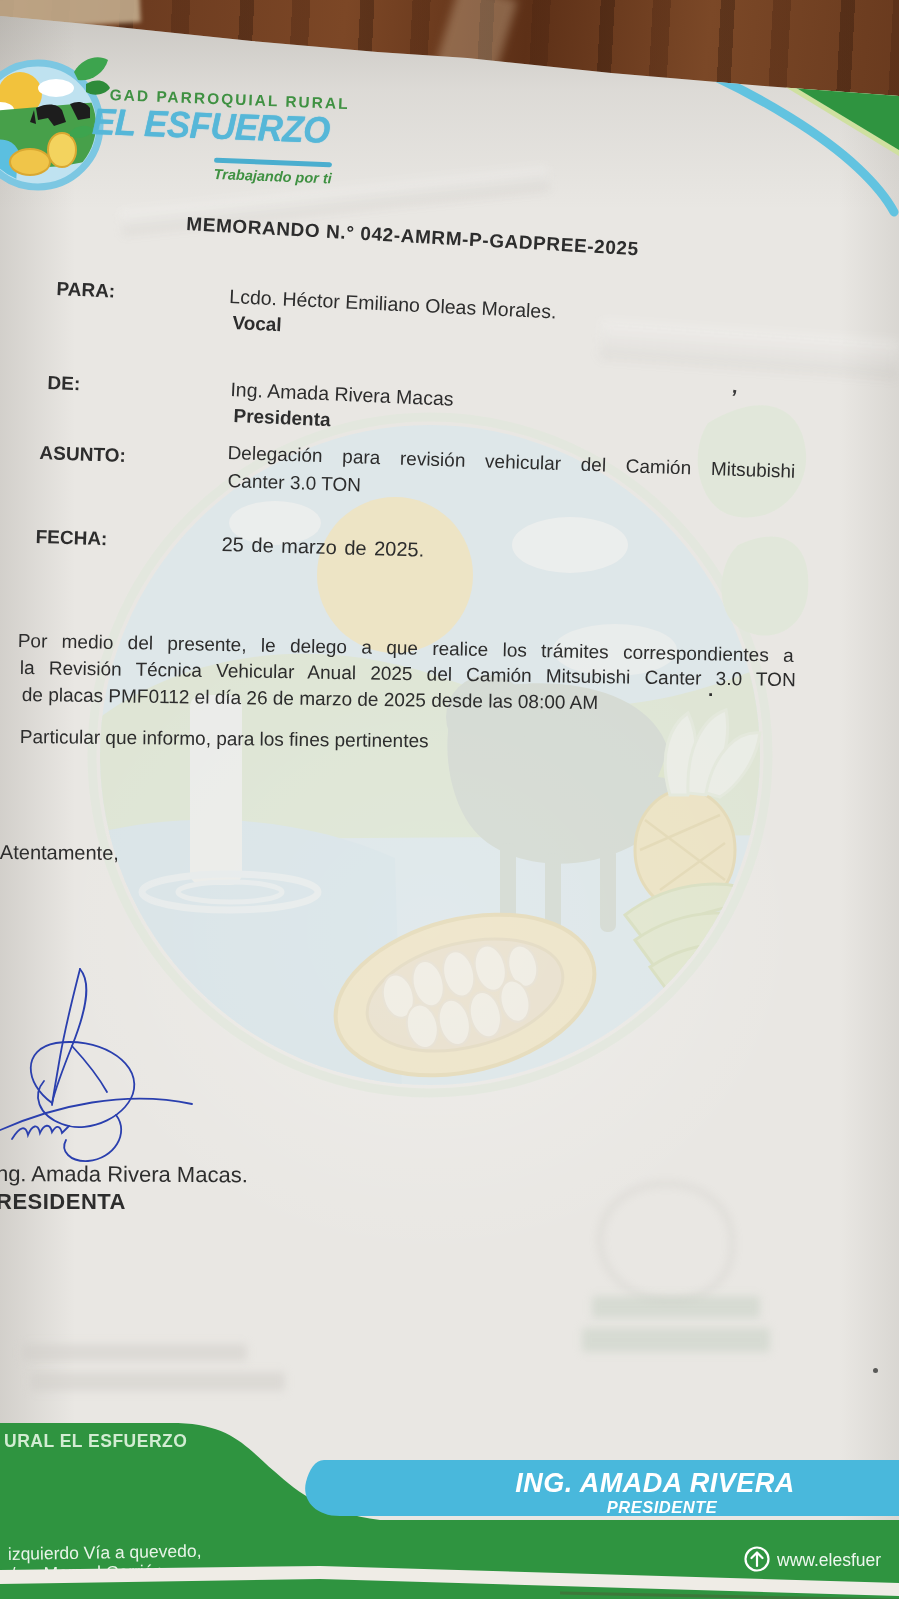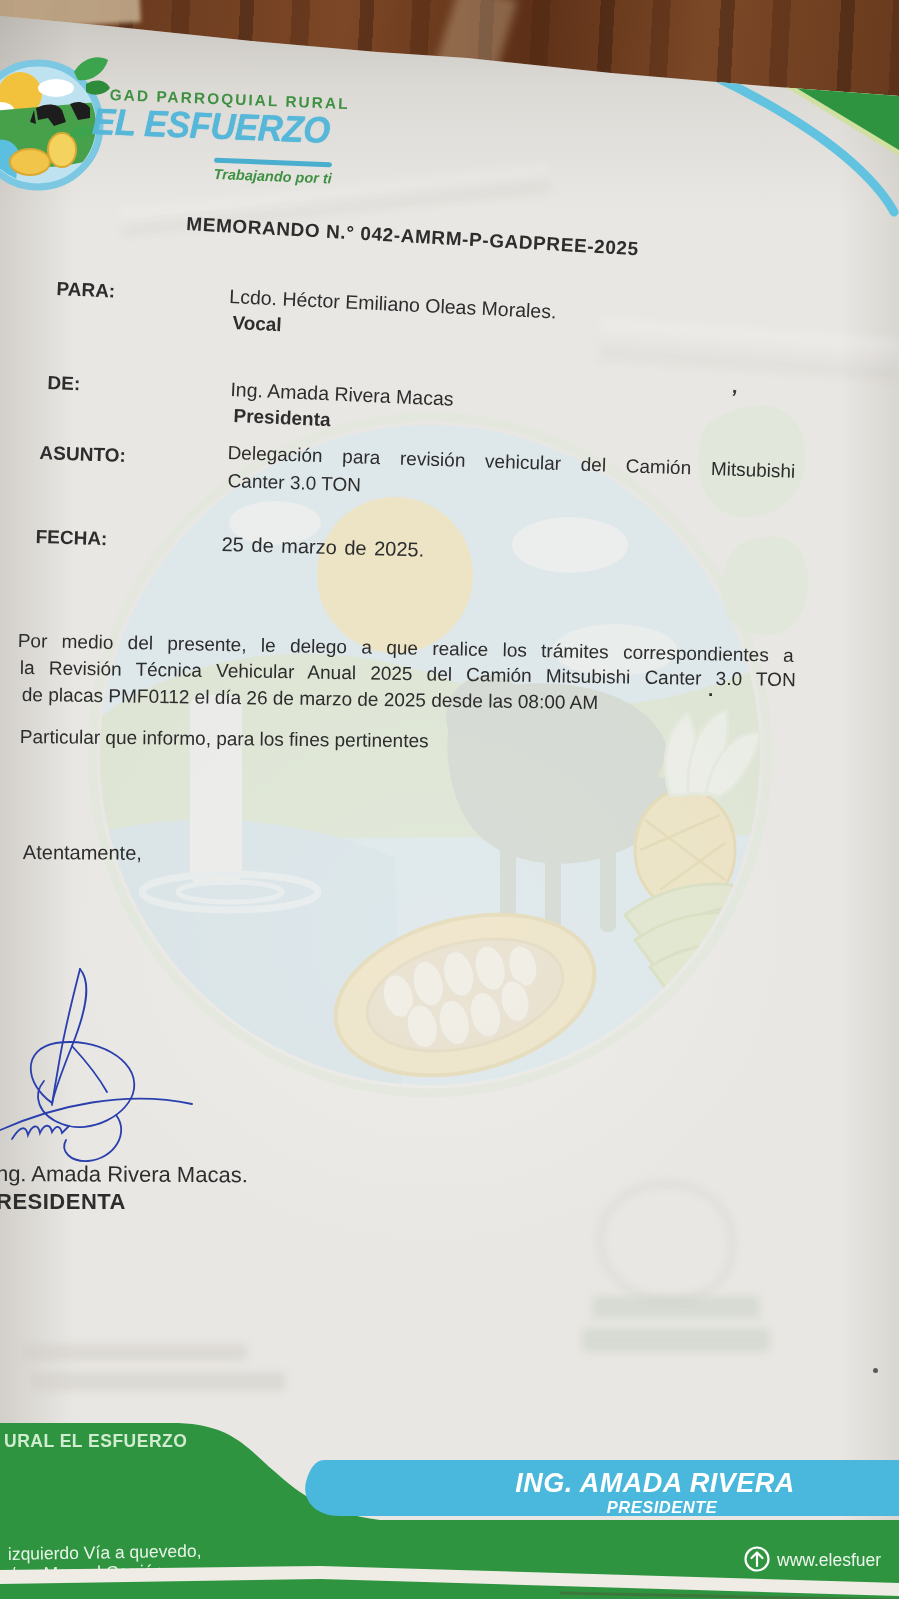--- a/index.html
+++ b/index.html
@@ -178,21 +178,21 @@
 
     <div class="abs t b" style="left:36px;top:525px;transform:rotate(1.8deg);">FECHA:</div>
     <div class="abs t" style="left:222px;top:532px;font-size:20px;word-spacing:2px;transform:rotate(1.6deg);">25 de marzo de 2025.</div>
 
     <div class="abs t just" style="left:18px;top:629px;width:776px;transform:rotate(1.1deg);">Por medio del presente, le delego a que realice los trámites correspondientes a</div>
     <div class="abs t just" style="left:20px;top:656px;width:776px;transform:rotate(.9deg);">la Revisión Técnica Vehicular Anual 2025 del Camión Mitsubishi Canter 3.0 TON</div>
     <div class="abs t" style="left:22px;top:683px;transform:rotate(.8deg);">de placas PMF0112 el día 26 de marzo de 2025 desde las 08:00 AM</div>
     <div class="abs t b" style="left:708px;top:678px;">.</div>
     <div class="abs t" style="left:20px;top:725px;transform:rotate(.6deg);">Particular que informo, para los fines pertinentes</div>
 
-    <div class="abs t" style="left:23px;top:840px;font-size:20px;transform:rotate(.4deg);">Atentamente,</div>
+    <div class="abs t" style="left:0;top:840px;font-size:20px;transform:rotate(.4deg);">Atentamente,</div>
 
     <svg class="abs" style="left:-6px;top:963px;" width="232" height="218" viewBox="0 0 232 218">
       <g fill="none" stroke="#2a3fae" stroke-width="1.8" stroke-linecap="round">
         <path d="M86,6 C98,20 92,48 78,83 C70,103 62,124 58,140"></path>
         <path d="M86,6 C80,30 72,60 66,94 C63,112 60,128 58,142"></path>
         <path d="M58,140 C30,120 28,86 62,80 C102,74 144,96 140,126 C136,152 96,172 68,161 C44,152 38,132 50,118"></path>
         <path d="M78,83 C90,96 104,113 113,129"></path>
         <path d="M4,168 C62,142 132,127 198,141"></path>
         <path d="M18,176 C26,163 32,162 34,172 C38,162 44,160 46,170 C50,161 56,160 58,169 C62,162 66,162 68,170 L75,163"></path>
         <path d="M122,152 C136,170 120,196 94,198 C76,199 66,188 72,177"></path>

